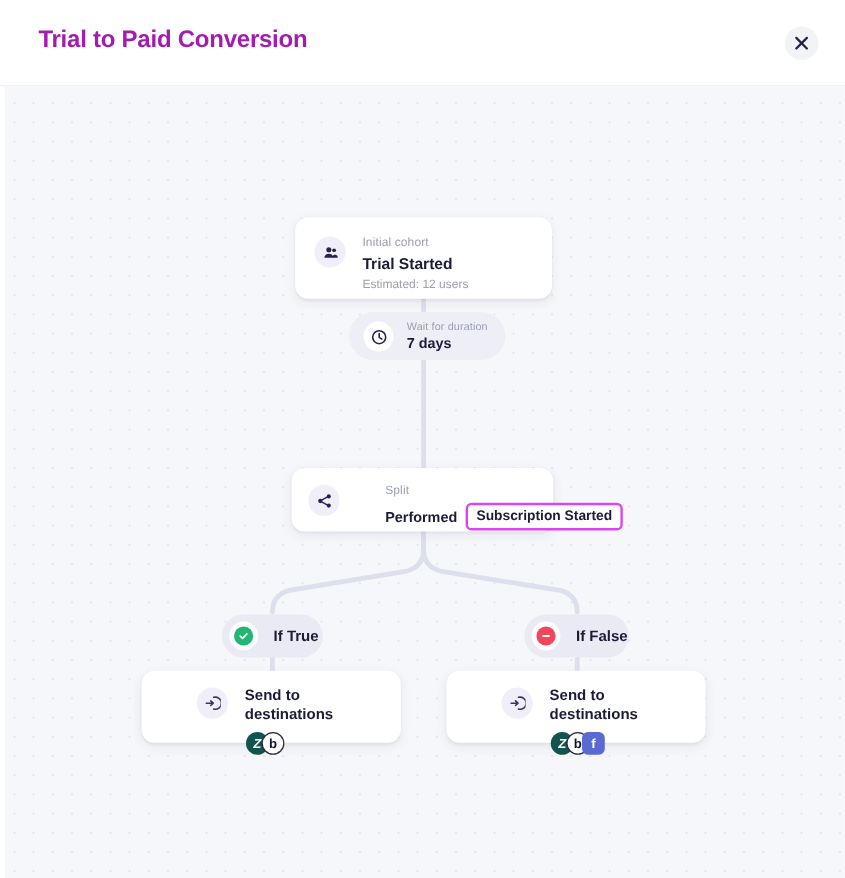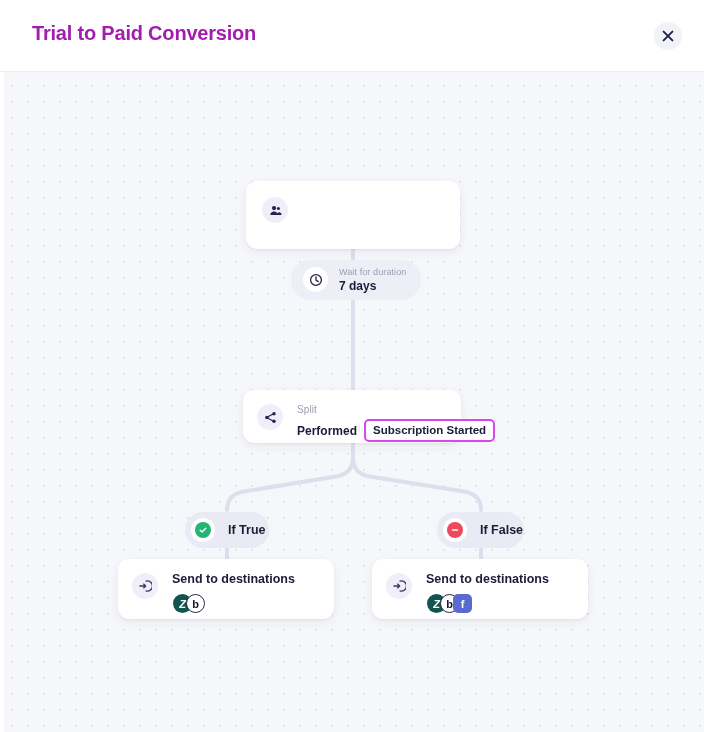--- a/index.html
+++ b/index.html
@@ -143,39 +143,40 @@
     left: 291px;
     top: 188px;
     width: 130px;
     height: 40px;
     background: #eeeef6;
     border-radius: 20px;
     box-shadow: none;
   }
   #node-wait .node-inner {
     padding: 7px 12px;
+    align-items: center;
   }
   #node-wait .node-icon {
     background: #ffffff;
     width: 25px;
     height: 25px;
     margin-top: 0;
   }
   #node-wait .node-body { margin-left: 11px; padding-top:0; }
   #node-wait .node-kicker { font-size: 9px; line-height: 11px; }
   #node-wait .node-title { font-size: 12px; margin-top: 1px; line-height: 15px;}
 
   
   #node-split {
     left: 243px;
     top: 318px;
     width: 218px;
     height: 53px;
   }
-  #node-split .node-inner { padding: 12px 14px; }
+  #node-split .node-inner { padding: 12px 14px; gap: 24px; }
   .split-row {
     display: flex;
     align-items: center;
     margin-top: 3px;
     justify-content: space-between;
   }
   .split-verb {
     font-size: 12px;
     font-weight: bold;
     color: #1c1b38;
@@ -235,20 +236,21 @@
 
   
   .dest-card {
     position: absolute;
     width: 216px;
     height: 60px;
     background: #ffffff;
     border-radius: 11px;
     box-shadow: 0 3px 10px rgba(33, 37, 82, 0.07), 0 1px 2px rgba(33,37,82,0.05);
     box-sizing: border-box;
+    padding-left: 32px;
   }
   #dest-true  { left: 118px; top: 487px; }
   #dest-false { left: 372px; top: 487px; }
   .dest-inner {
     display: flex;
     align-items: flex-start;
     padding: 12px 14px;
   }
   .dest-body { margin-left: 14px; }
   .dest-title {
@@ -315,20 +317,25 @@
   <div class="node" id="node-cohort">
     <div class="node-inner">
       <div class="node-icon">
         <svg width="13" height="13" viewBox="0 0 16 16">
           <circle cx="6.2" cy="5" r="2.6" fill="#2a2050"></circle>
           <path d="M1.6 13.4c0-2.6 2.1-4.2 4.6-4.2s4.6 1.6 4.6 4.2z" fill="#2a2050"></path>
           <circle cx="11.6" cy="5.6" r="1.9" fill="#2a2050"></circle>
           <path d="M9.6 13.4c0-2.1 1.3-3.3 3-3.3 1.6 0 2.8 1.2 2.8 3.3z" fill="#2a2050"></path>
         </svg>
       </div>
+      <div class="node-body">
+        <div class="node-kicker">Initial cohort</div>
+        <div class="node-title">Trial Started</div>
+        <div class="node-sub">Estimated: 12 users</div>
+      </div>
     </div>
   </div>
 
   <div class="node" id="node-wait">
     <div class="node-inner">
       <div class="node-icon">
         <svg width="14" height="14" viewBox="0 0 16 16">
           <circle cx="8" cy="8" r="6.2" fill="none" stroke="#2a2050" stroke-width="1.5"></circle>
           <path d="M8 4.4 V8.2 L10.6 9.8" fill="none" stroke="#2a2050" stroke-width="1.5" stroke-linecap="round" stroke-linejoin="round"></path>
         </svg>

